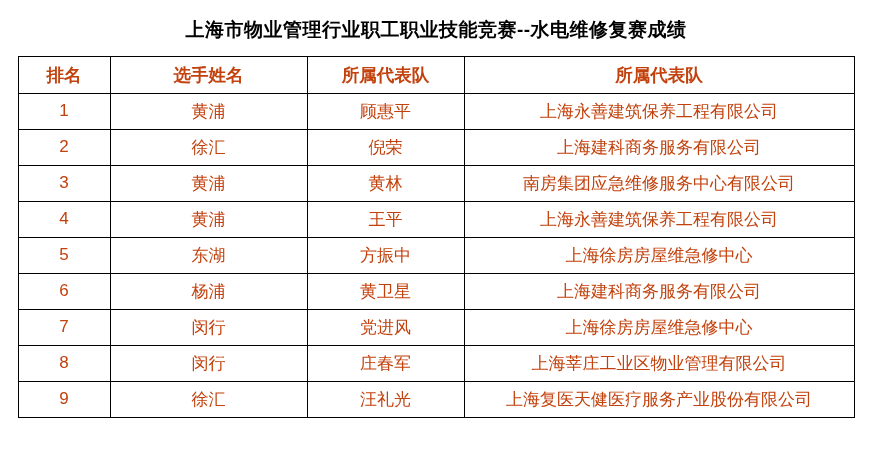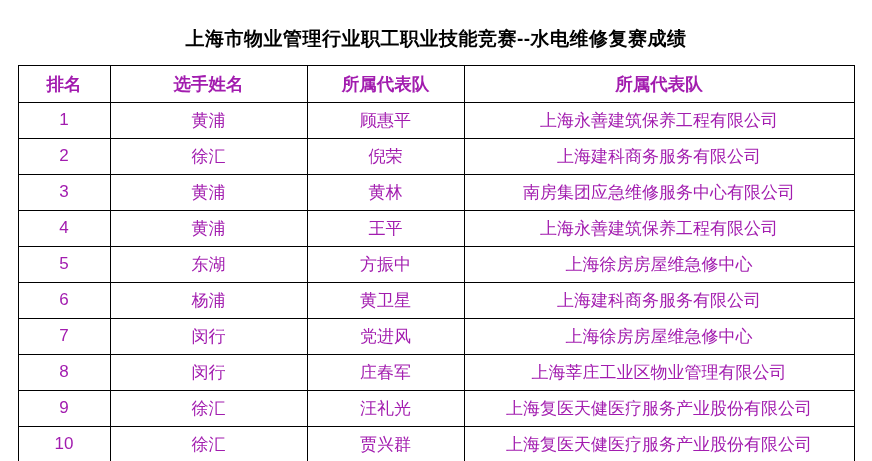--- a/index.html
+++ b/index.html
@@ -11,21 +11,21 @@
     height: 461px;
     background: #ffffff;
     font-family: "Liberation Sans", sans-serif;
     color: #000000;
     overflow: hidden;
   }
   .page {
     width: 872px;
     height: 461px;
     box-sizing: border-box;
-    padding: 9px;
+    padding: 0;
     position: relative;
   }
   .title {
     text-align: center;
     font-size: 19px;
     font-weight: bold;
     letter-spacing: 0.5px;
     color: #000000;
     padding-top: 19px;
     padding-bottom: 14px;
@@ -36,21 +36,21 @@
     width: 836px;
     margin: 0 auto;
     table-layout: fixed;
   }
   table.results th,
   table.results td {
     border: 1px solid #000000;
     text-align: center;
     vertical-align: middle;
     font-size: 17px;
-    color: #a21caf;
+    color: #c2410c;
     height: 35px;
     padding: 0 2px;
     white-space: nowrap;
     overflow: hidden;
   }
   table.results thead th {
     font-weight: bold;
     font-size: 17.5px;
     height: 36px;
   }
@@ -132,22 +132,16 @@
         <td>闵行</td>
         <td>庄春军</td>
         <td>上海莘庄工业区物业管理有限公司</td>
       </tr>
       <tr>
         <td>9</td>
         <td>徐汇</td>
         <td>汪礼光</td>
         <td>上海复医天健医疗服务产业股份有限公司</td>
       </tr>
-      <tr>
-        <td>10</td>
-        <td>徐汇</td>
-        <td>贾兴群</td>
-        <td>上海复医天健医疗服务产业股份有限公司</td>
-      </tr>
     </tbody>
   </table>
 
 </div>
 
 </body></html>

